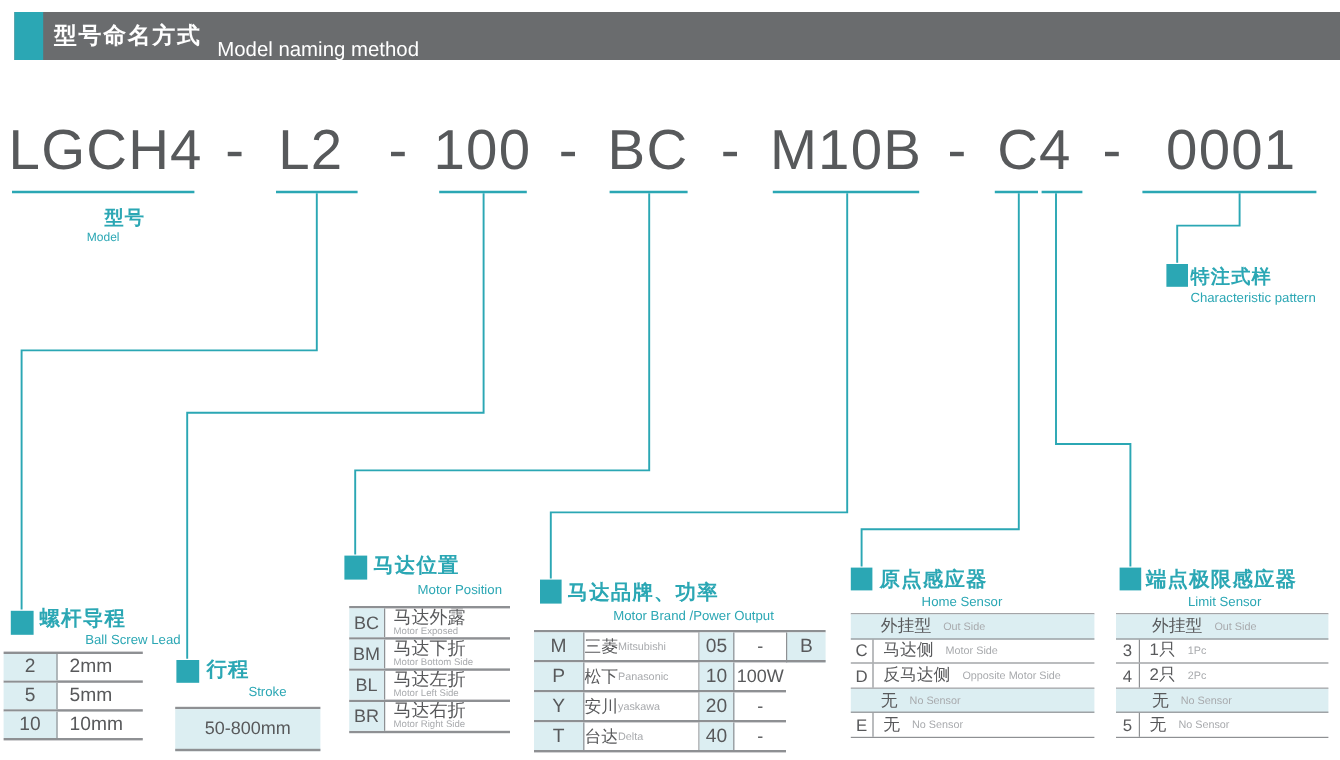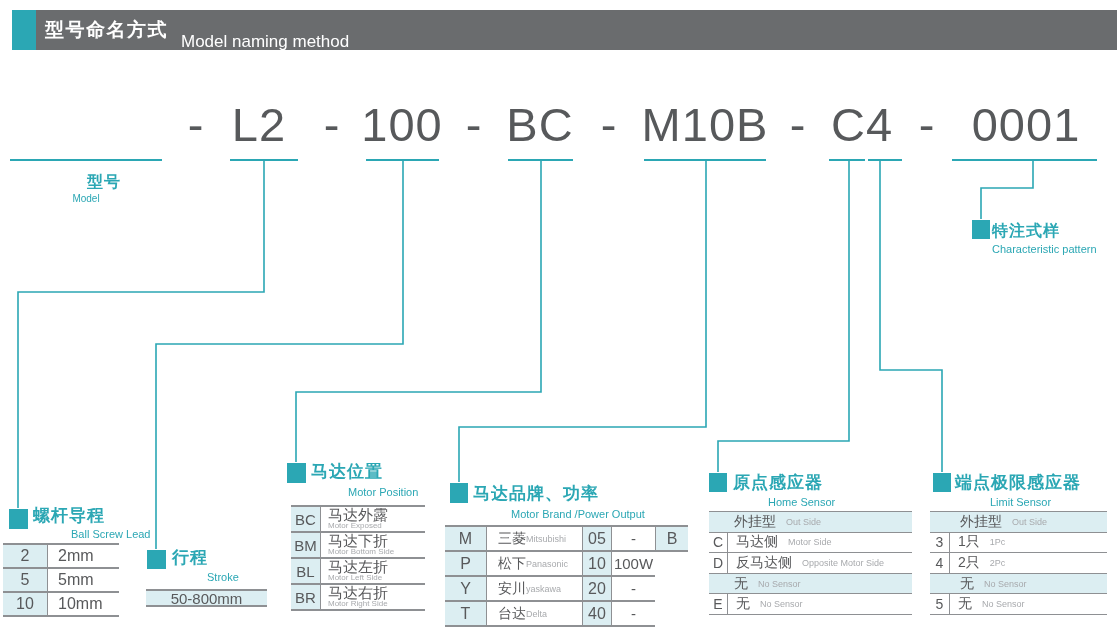--- a/index.html
+++ b/index.html
@@ -45,36 +45,36 @@
   .en-sub { color:#a8aaad; }
 
   
   .t1 { left:3px; top:543px; width:116px; }
   .t1 .tr { height:24px; font-size:16px; }
   .t1 .code { width:45px; }
   .t1 .val { padding-left:10px; flex:1; }
 
   
   .t2 { left:146px; top:589px; width:121px; }
-  .t2 .tr { height:16px; justify-content:center; font-size:15px; }
+  .t2 .tr { height:35px; justify-content:center; font-size:15px; }
 
   
   .t3 { left:291px; top:505px; width:134px; }
   .t3 .tr { height:26px; }
   .t3 .code { width:30px; font-size:15px; }
   .t3 .val { flex:1; padding-left:7px; flex-direction:column; align-items:flex-start; justify-content:center; }
   .t3 .zh { font-size:15px; line-height:14px; }
   .t3 .en-sub { font-size:8px; line-height:8px; }
 
   
   .t4 { left:445px; top:525px; width:243px; border-top:2px solid #8e9093; position:absolute; box-sizing:border-box; }
   .t4row { display:flex; height:25px; }
   .t4main { width:210px; display:flex; border-bottom:2px solid #8e9093; box-sizing:border-box; }
   .t4 .code { width:42px; font-size:16px; }
-  .t4 .brand { width:96px; padding-left:11px; }
+  .t4 .brand { width:96px; }
   .t4 .brand .zh { font-size:14px; }
   .t4 .brand .en-sub { font-size:9px; margin-left:0; }
   .t4 .pcode { width:29px; justify-content:center; background:#dceef2; font-size:16px; }
   .t4 .power { width:43px; justify-content:center; font-size:15px; }
   .t4suffix { width:33px; display:flex; align-items:center; justify-content:center; box-sizing:border-box; font-size:16px; }
   .t4suffix.on { background:#dceef2; border-left:1.5px solid #8e9093; border-bottom:2px solid #8e9093; }
 
   
   .t5 { left:709px; top:511px; width:203px; border-top-width:1.5px; }
   .t6 { left:930px; top:511px; width:177px; border-top-width:1.5px; }
@@ -93,20 +93,21 @@
 <body>
 
 <div class="stage">
 
   <div class="header-bar">
     <div class="header-accent"></div>
     <span class="header-zh">型号命名方式</span>
     <span class="header-en">Model naming method</span>
   </div>
 
+  <span class="seg" style="left:88px">LGCH4</span>
   <span class="dash" style="left:196px">-</span>
   <span class="seg" style="left:259px">L2</span>
   <span class="dash" style="left:332px">-</span>
   <span class="seg" style="left:402px">100</span>
   <span class="dash" style="left:474px">-</span>
   <span class="seg" style="left:540px">BC</span>
   <span class="dash" style="left:609px">-</span>
   <span class="seg" style="left:705px">M10B</span>
   <span class="dash" style="left:798px">-</span>
   <span class="seg" style="left:862px">C4</span>

